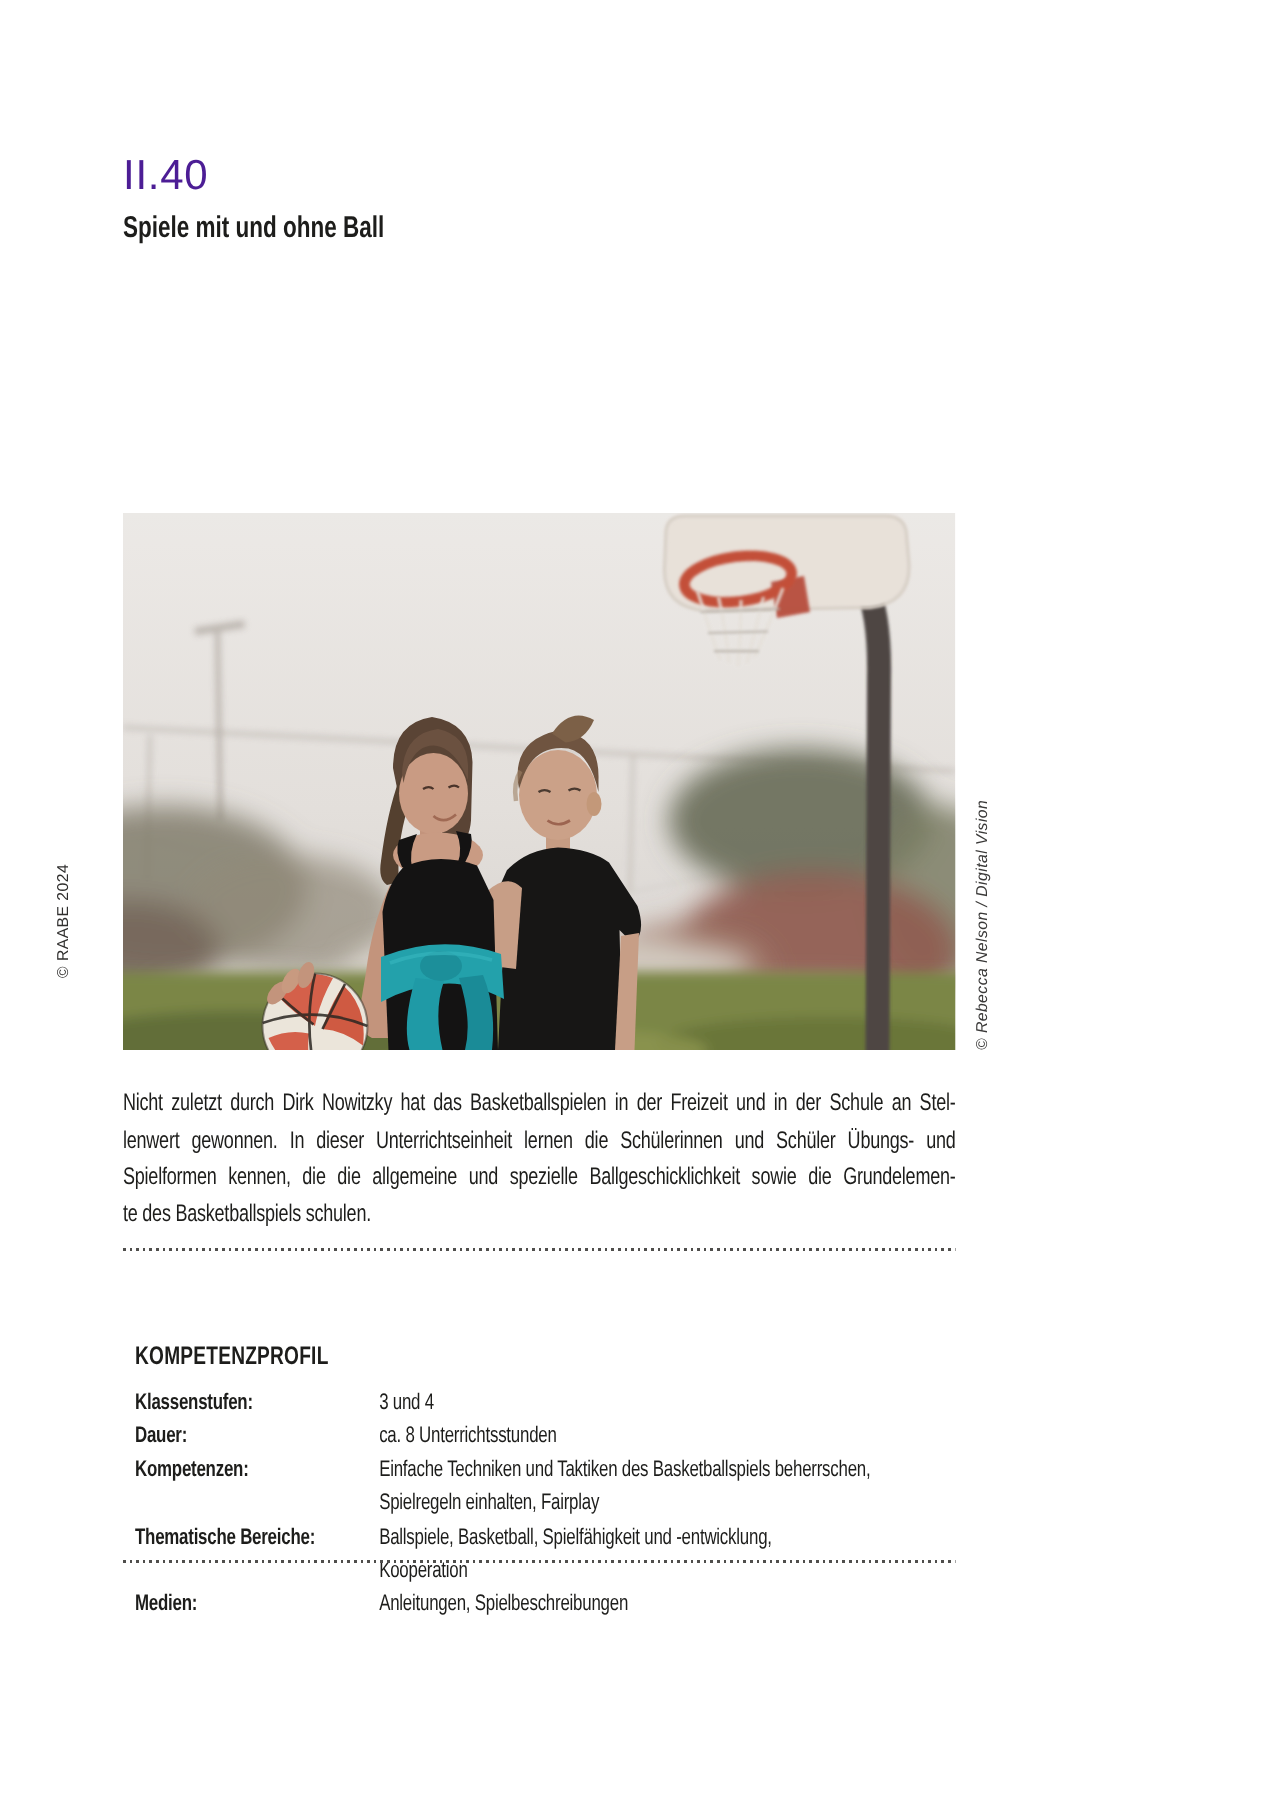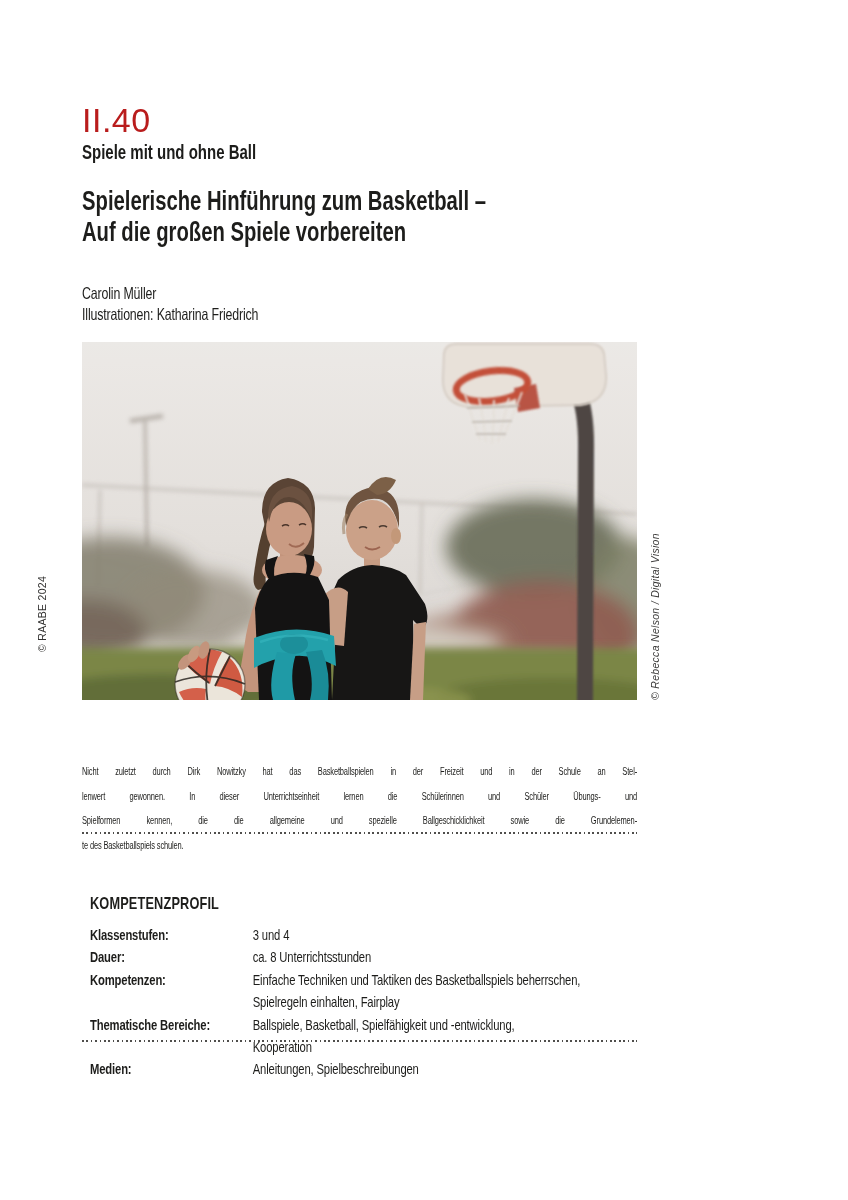--- a/index.html
+++ b/index.html
@@ -1,30 +1,30 @@
 <!DOCTYPE html>
 <html><head>
 <meta charset="utf-8">
 <style>
   html,body{margin:0;padding:0;background:#ffffff;}
   .page{
     position:relative;width:848px;height:1200px;margin:0 auto;background:#ffffff;
     font-family:"Liberation Sans","DejaVu Sans",sans-serif;color:#1d1d1b;overflow:hidden;
   }
   .sq{transform:scaleX(0.75);transform-origin:0 0;}
-  #section-number{position:absolute;left:82px;top:101px;font-size:34px;font-weight:400;color:#b91c1c;letter-spacing:0.5px;text-align:right;}
+  #section-number{position:absolute;left:82px;top:101px;font-size:28px;font-weight:400;color:#4c1d95;letter-spacing:0.5px;text-align:right;}
   #series-title{position:absolute;left:82px;top:141px;font-size:20px;font-weight:700;width:500px;}
   #article-title{position:absolute;left:82px;top:186px;font-size:27px;font-weight:700;line-height:31px;width:740px;}
   #authors{position:absolute;left:82px;top:283px;font-size:16.5px;line-height:21px;width:600px;letter-spacing:-0.2px;}
   .photo-frame{position:absolute;left:82px;top:342px;width:555px;height:358px;overflow:hidden;}
   .photo-frame svg{display:block;}
   .vcredit{position:absolute;white-space:nowrap;transform-origin:0 0;transform:rotate(-90deg);font-size:10.5px;letter-spacing:0.3px;}
   #credit-left{left:36px;top:652px;color:#2f2e2d;}
   #credit-right{left:649px;top:700px;color:#3a3938;font-style:italic;}
-  #intro{position:absolute;left:82px;top:724px;width:740px;font-size:10px;line-height:24.5px;letter-spacing:-0.2px;margin-top:36px;}
+  #intro{position:absolute;left:82px;top:724px;width:740px;font-size:16px;line-height:24.5px;letter-spacing:-0.2px;}
   .jline{height:24.5px;overflow:hidden;text-align:justify;}
   .jline::after{content:"";display:inline-block;width:100%;}
   .jline.last{text-align:left;}
   .jline.last::after{content:none;}
   .dotline{position:absolute;left:82px;width:555px;height:2px;
     background-image:repeating-linear-gradient(to right,#4f4e4c 0 1.7px,transparent 1.7px 4.4px);}
   #divider-top{top:832px;}
   #divider-bottom{top:1040px;}
   #profile{position:absolute;left:90px;top:846px;width:729px;letter-spacing:-0.2px;margin-top:48px;}
   #profile-heading{font-size:17px;font-weight:700;line-height:20px;letter-spacing:0.2px;margin:0 0 10px 0;}
@@ -33,29 +33,21 @@
   .vline{font-size:15px;line-height:22.4px;min-height:0;}
 </style>
 </head>
 <body>
 
 <div class="page">
 
   <div id="section-number">II.40</div>
   <div id="series-title" class="sq">Spiele mit und ohne Ball</div>
 
-  <div id="article-title">
-    <div class="sq">Spielerische Hinführung zum Basketball –</div>
-    <div class="sq">Auf die großen Spiele vorbereiten</div>
-  </div>
-
-  <div id="authors">
-    <div class="sq">Carolin Müller</div>
-    <div class="sq">Illustrationen: Katharina Friedrich</div>
-  </div>
+
 
   <div class="photo-frame" role="img" aria-label="Zwei Kinder mit Basketball vor einem Basketballkorb im Freien">
     <svg viewBox="0 0 555 358" width="555" height="358" preserveAspectRatio="none" xmlns="http://www.w3.org/2000/svg">
       <defs>
         <linearGradient id="sky" x1="0" y1="0" x2="0" y2="1">
           <stop offset="0" stop-color="#edebe8"></stop>
           <stop offset="0.55" stop-color="#e4e1dd"></stop>
           <stop offset="1" stop-color="#d7d4cf"></stop>
         </linearGradient>
         <filter id="b9" x="-60%" y="-60%" width="220%" height="220%">

